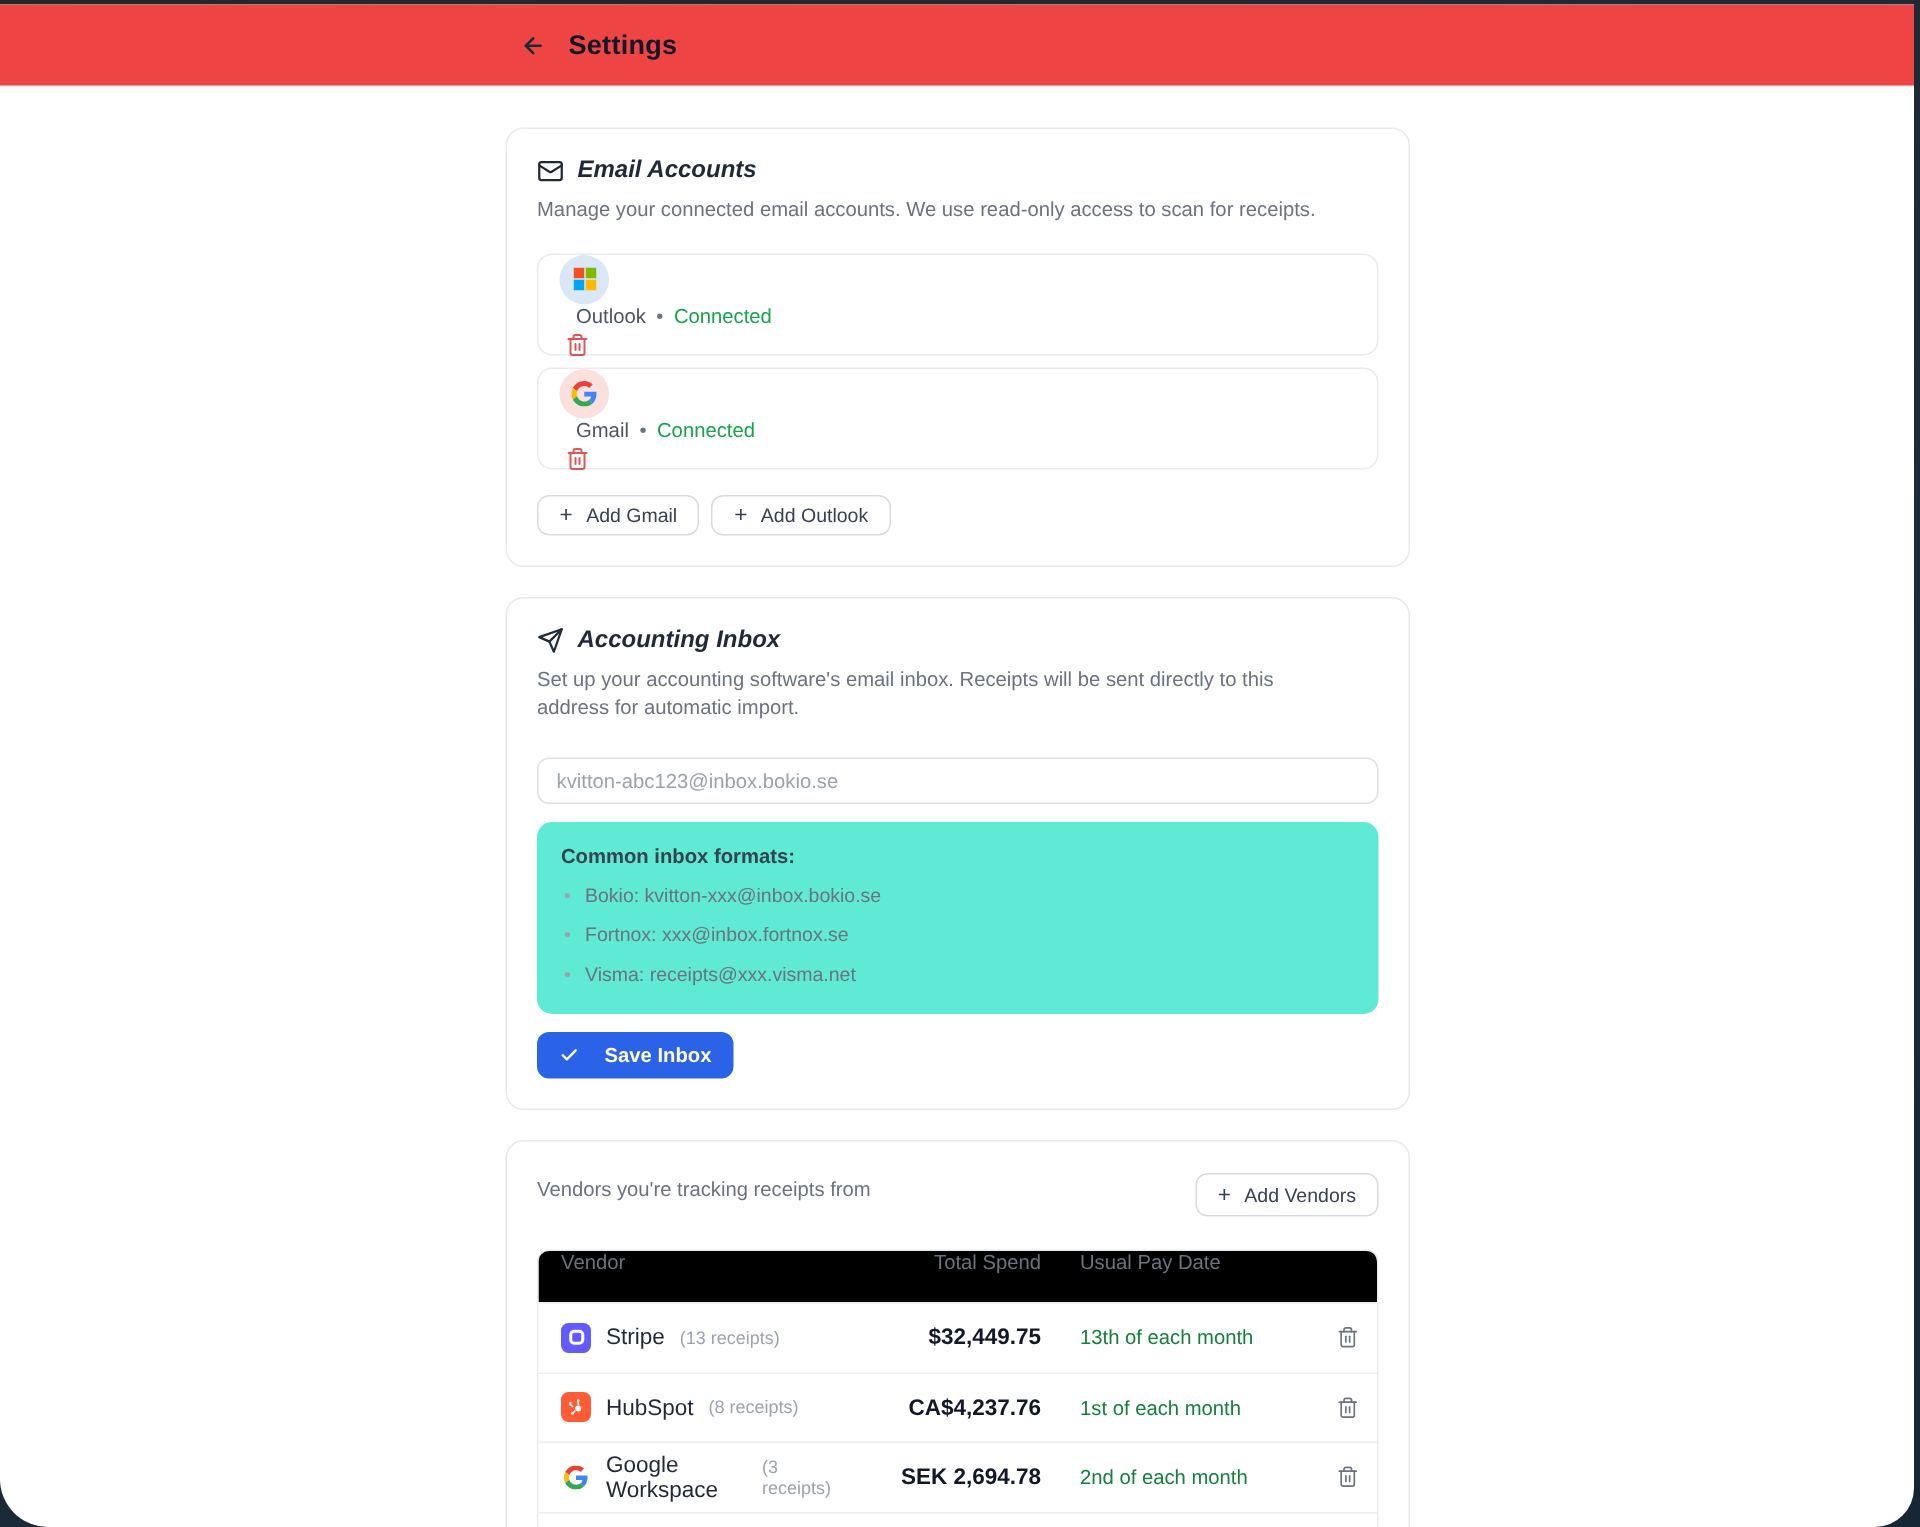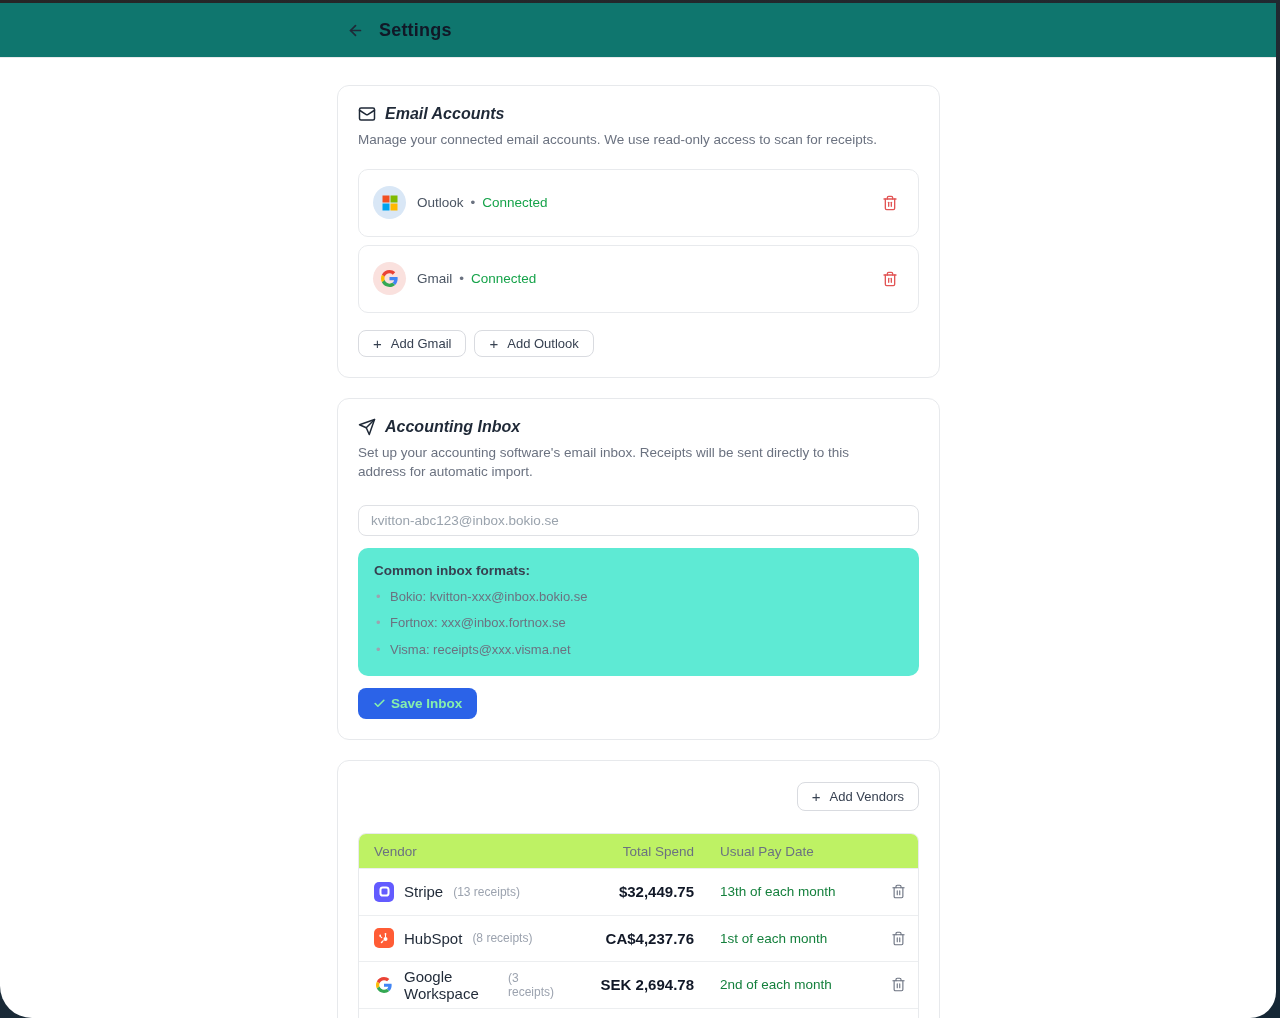--- a/index.html
+++ b/index.html
@@ -9,21 +9,21 @@
     background:linear-gradient(160deg,#262626 0%,#1c2b38 55%,#152735 100%);
   }
   .window {
     position:absolute; top:3px; left:0; right:4px; bottom:0;
     background:#ffffff;
     border-radius:0 0 26px 32px;
     overflow:hidden;
   }
   
   .app-header {
-    height:55px; background:#0f766e; border-bottom:1px solid #e8eaec;
+    height:55px; background:#ef4444; border-bottom:1px solid #e8eaec;
     display:flex; align-items:center;
   }
   .back-btn {
     margin-left:341px; width:28px; height:28px; border:none; background:transparent;
     display:flex; align-items:center; justify-content:center; cursor:pointer; color:#1f2937;
   }
   .page-title { margin-left:10px; font-size:18px; font-weight:700; color:#111827; letter-spacing:.2px; }
 
   
   .content { position:absolute; top:56px; left:337px; width:603px; }
@@ -33,21 +33,21 @@
   }
   .card + .card { margin-top:20px; }
   .card-title-row { display:flex; align-items:center; gap:9px;font-style:italic; }
   .card-title { font-size:16px; font-weight:700; color:#1f2937; }
   .card-desc { margin-top:7px; font-size:13.5px; color:#6b7280; line-height:1.45; }
   .icon-18 { width:18px; height:18px; color:#1f2937; flex:0 0 auto; }
 
   
   .account-row {
     margin-top:8px; height:68px; border:1px solid #e8eaed; border-radius:10px;
-    display:flex; align-items:center; padding:0 16px 0 14px;
+    display:flex; align-items:flex-start; padding:0 16px 0 14px;flex-direction:column;
   }
   .account-row.first { margin-top:19px; }
   .avatar {
     width:33px; height:33px; border-radius:50%;
     display:flex; align-items:center; justify-content:center; flex:0 0 auto;
   }
   .avatar.ms { background:#d9e7f6; }
   .avatar.gg { background:#fae1de; }
   .account-text { margin-left:11px; font-size:13.5px; color:#4b5563; display:flex; align-items:center; gap:7px; }
   .status-connected { color:#16a34a; }
@@ -78,36 +78,36 @@
   .formats-box {
     margin-top:12px; background:#5eead4; border-radius:10px; padding:15px 16px 17px 16px;
   }
   .formats-title { font-size:13.5px; font-weight:700; color:#374151; }
   .formats-list { list-style:none; margin-top:9px; }
   .formats-list li {
     font-size:13px; color:#6b7280; padding-left:16px; position:relative; margin-top:7px; line-height:1.5;
   }
   .formats-list li::before { content:"•"; position:absolute; left:2px; color:#9ca3af; }
   .save-btn {
-    margin-top:12px; display:inline-flex; align-items:center; gap:5px;
-    background:#2b63e8; color:#86efac; border:none; border-radius:8px;
+    margin-top:12px; display:inline-flex; align-items:center; gap:17px;
+    background:#2b63e8; color:#fef9c3; border:none; border-radius:8px;
     height:31px; padding:0 15px; font-size:13.5px; font-weight:700; cursor:pointer;
     font-family:"Liberation Sans", sans-serif;
     text-align:right;
   }
 
   
   .vendors-head { display:flex; align-items:flex-start; }
   .vendors-head-left { flex:1; }
   .vendors-sub { margin-top:5px; font-size:13.5px; color:#6b7280; }
   .add-vendors-btn { height:29px; margin-top:2px; }
 
   .vendor-table { margin-top:22px; border:1px solid #e8eaed; border-radius:8px; overflow:hidden; }
   .vt-header {
-    display:flex; align-items:center; height:34px; background:#bef264;
+    display:flex; align-items:flex-start; height:34px; background:#000000;
     font-size:13.5px; color:#6b7280;
   }
   .vt-row { display:flex; align-items:center; height:46.5px; border-top:1px solid #eceef0; background:#fff; }
   .col-vendor { flex:1; padding-left:15px; display:flex; align-items:center; gap:10px; }
   .col-spend { width:140px; text-align:right; }
   .col-gap { width:26px; }
   .col-paydate { width:158px; text-align:left; }
   .col-actions { width:40px; display:flex; justify-content:center; }
   .vt-header .col-spend { padding-right:0; }
   .vendor-name { font-size:15px; font-weight:500; color:#1f2937; }
@@ -235,20 +235,21 @@
         <svg width="13" height="13" viewBox="0 0 24 24" fill="none" stroke="currentColor" stroke-width="3" stroke-linecap="round" stroke-linejoin="round">
             <polyline points="20 6 9 17 4 12"></polyline>
           </svg>
         <span>Save Inbox</span>
       </button>
     </section>
 
     <section class="card" style="padding-bottom:60px;">
       <div class="vendors-head">
         <div class="vendors-head-left">
+          <p class="vendors-sub">Vendors you're tracking receipts from</p>
         </div>
         <button class="outline-btn add-vendors-btn">
           <span class="plus-glyph">+</span>
           <span>Add Vendors</span>
         </button>
       </div>
 
       <div class="vendor-table">
         <div class="vt-header">
           <div class="col-vendor">Vendor</div>

